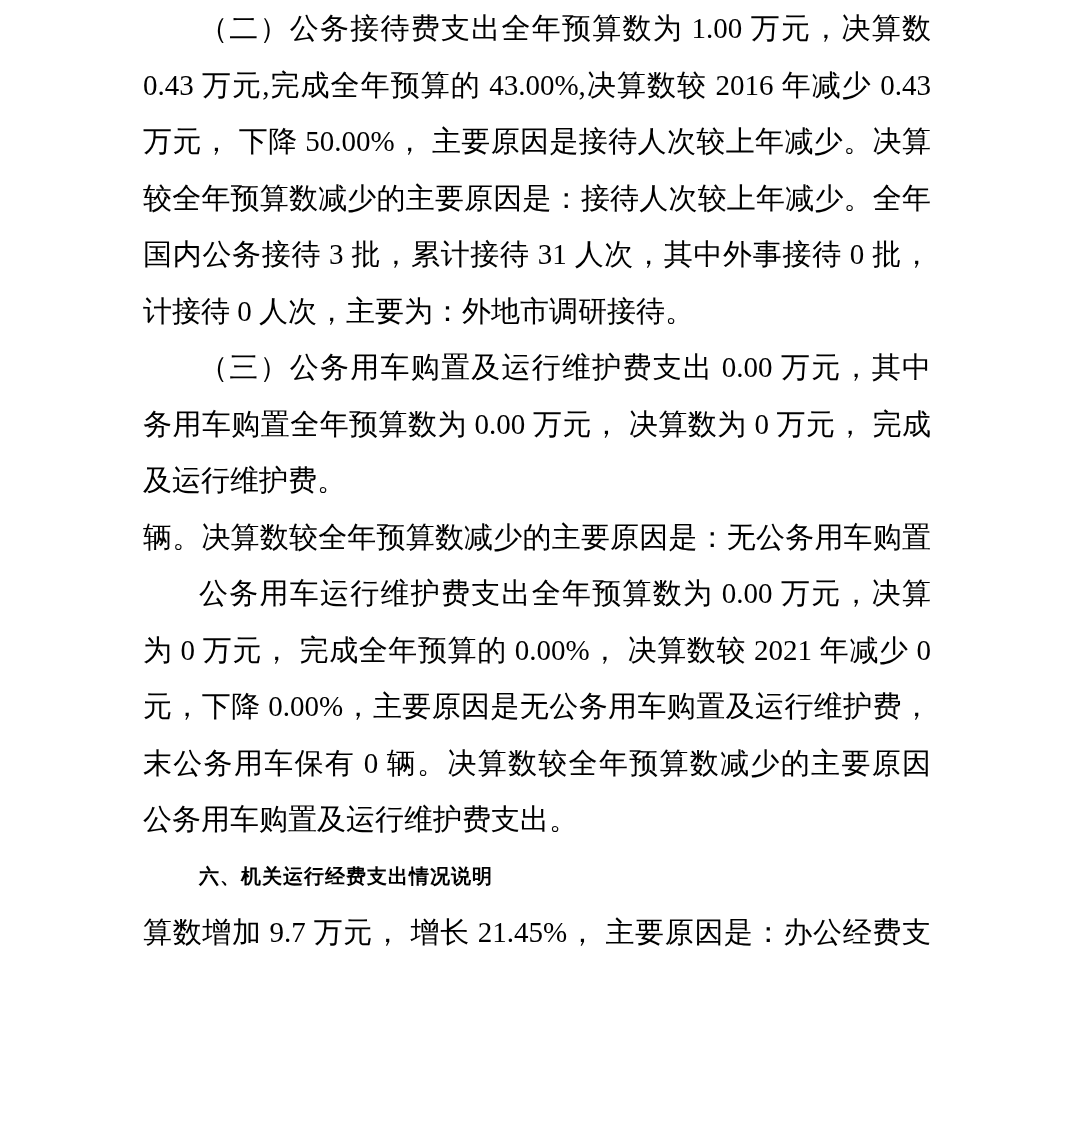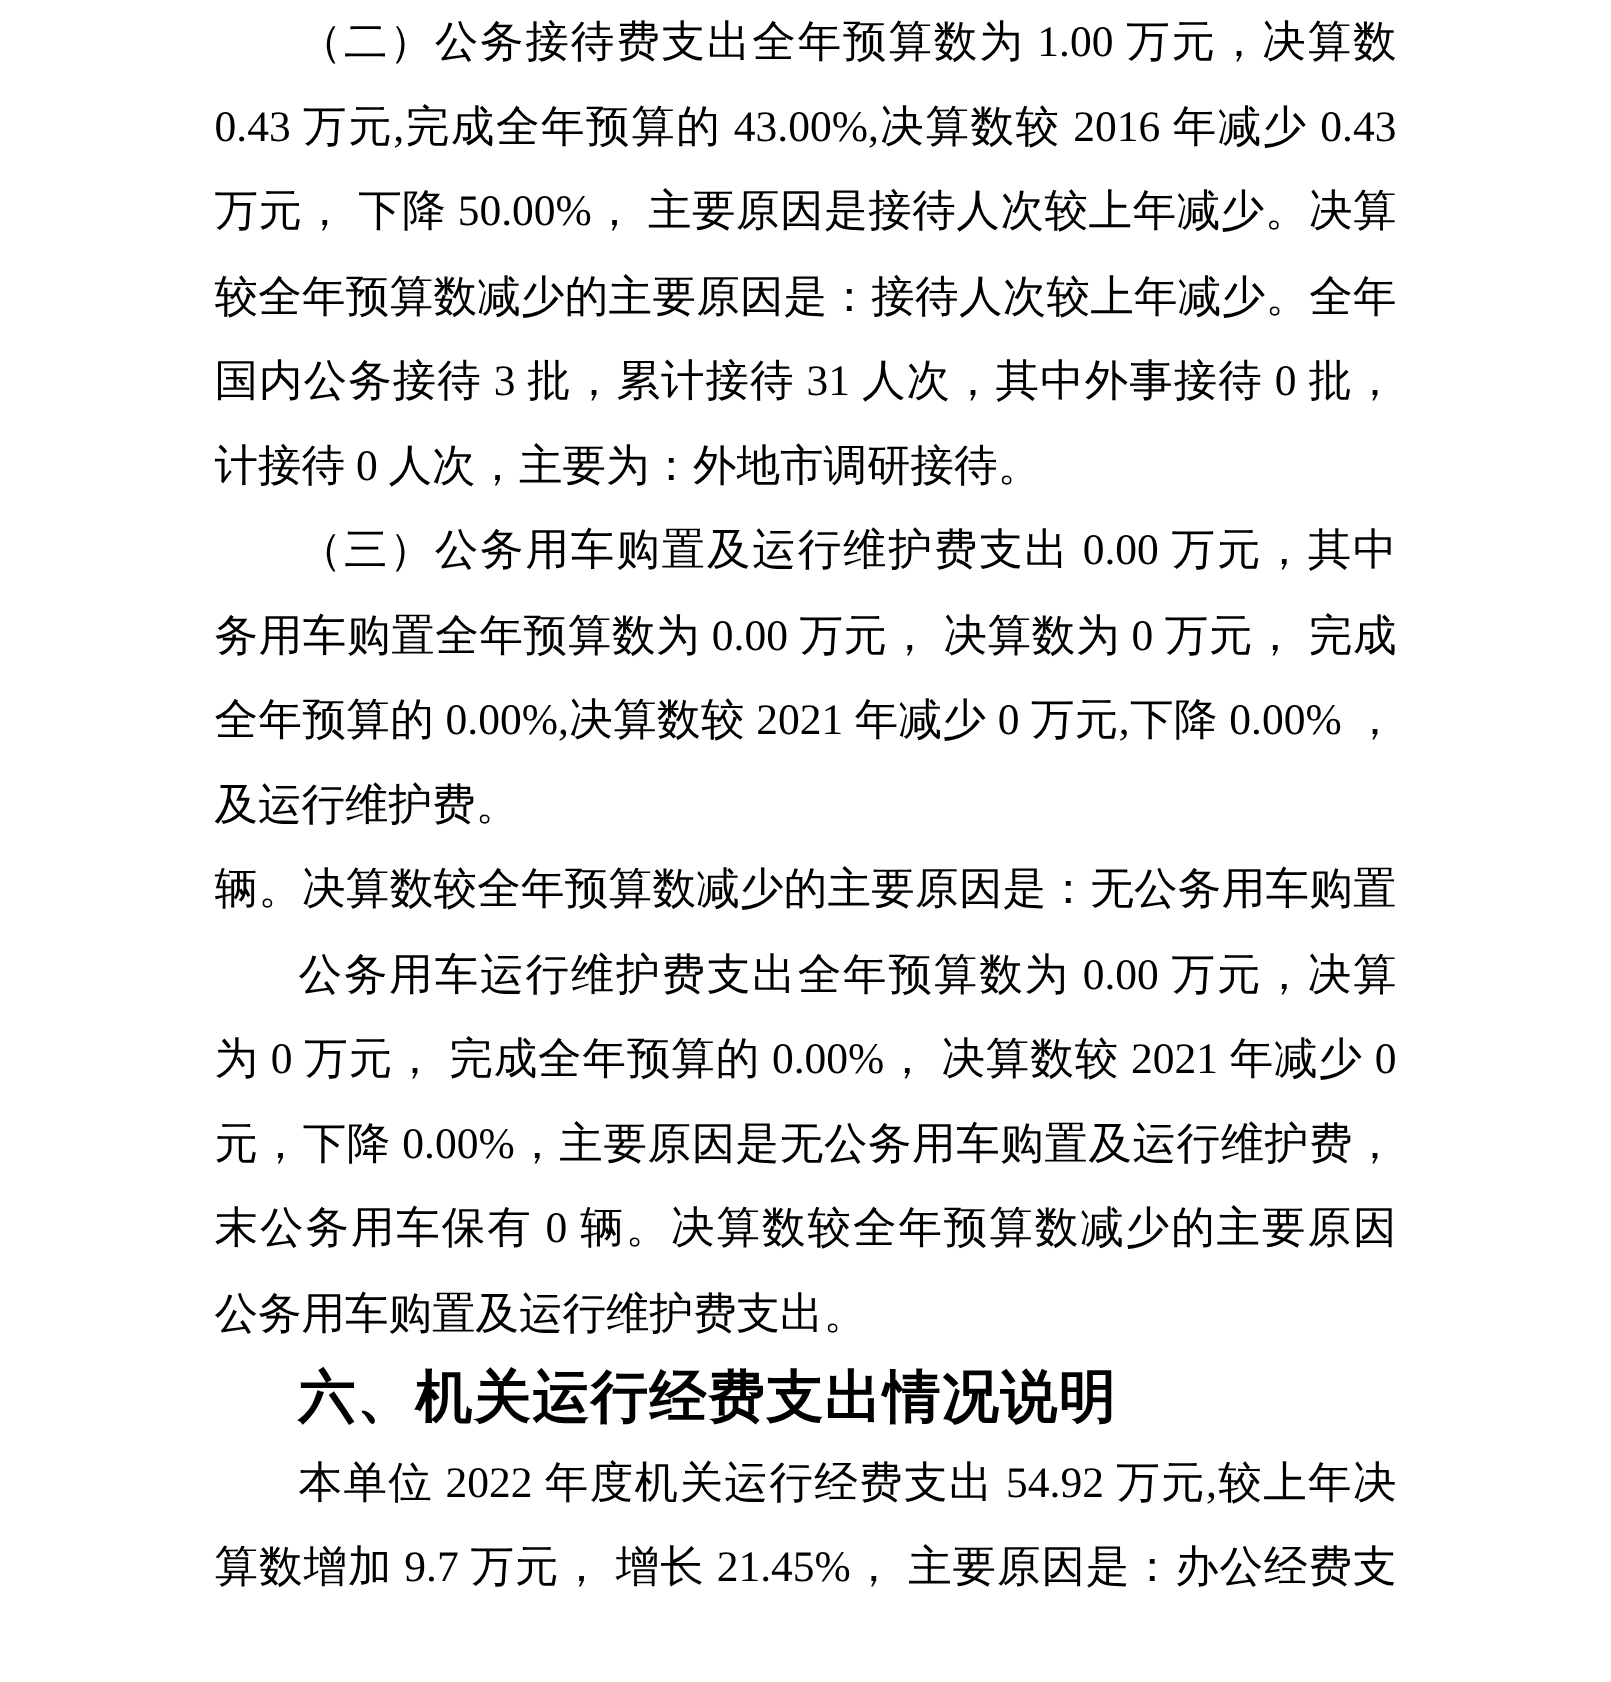--- a/index.html
+++ b/index.html
@@ -39,42 +39,40 @@
   .line.justify {
     text-align: justify;
     text-align-last: justify;
   }
   .line.indent {
     text-indent: 56px;
   }
   .line.heading {
     font-family: Liberation Serif, serif;
     font-weight: bold;
-    font-size: 38px;
+    font-size: 20px;
     letter-spacing: 1px;
   }
 </style>
 </head>
 <body>
 
 <div class="page" style="background: rgb(255, 255, 255); color: rgb(0, 0, 0);">
   <div class="text-block" id="text-block">
       <div class="line justify indent">（二）公务接待费支出全年预算数为 1.00 万元，决算数为</div>
       <div class="line justify">0.43 万元,完成全年预算的 43.00%,决算数较 2016 年减少 0.43</div>
       <div class="line justify">万元， 下降 50.00%， 主要原因是接待人次较上年减少。决算数</div>
       <div class="line justify">较全年预算数减少的主要原因是：接待人次较上年减少。全年</div>
       <div class="line justify">国内公务接待 3 批，累计接待 31 人次，其中外事接待 0 批，累</div>
       <div class="line">计接待 0 人次，主要为：外地市调研接待。</div>
       <div class="line justify indent">（三）公务用车购置及运行维护费支出 0.00 万元，其中公</div>
       <div class="line justify">务用车购置全年预算数为 0.00 万元， 决算数为 0 万元， 完成</div>
-      <div class="line justify">全年预算的 0.00%,决算数较 2021 年减少 0 万元,下降 0.00% ，</div>
       <div class="line">及运行维护费。</div>
       <div class="line justify">辆。决算数较全年预算数减少的主要原因是：无公务用车购置</div>
       <div class="line justify indent">公务用车运行维护费支出全年预算数为 0.00 万元，决算数</div>
       <div class="line justify">为 0 万元， 完成全年预算的 0.00%， 决算数较 2021 年减少 0 万</div>
       <div class="line justify">元，下降 0.00%，主要原因是无公务用车购置及运行维护费，年</div>
       <div class="line justify">末公务用车保有 0 辆。决算数较全年预算数减少的主要原因是：</div>
       <div class="line">公务用车购置及运行维护费支出。</div>
       <div class="line indent heading">六、机关运行经费支出情况说明</div>
-      <div class="line justify indent">本单位 2022 年度机关运行经费支出 54.92 万元,较上年决</div>
       <div class="line justify">算数增加 9.7 万元， 增长 21.45%， 主要原因是：办公经费支出</div>
     </div>
 </div>
 
 </body></html>

